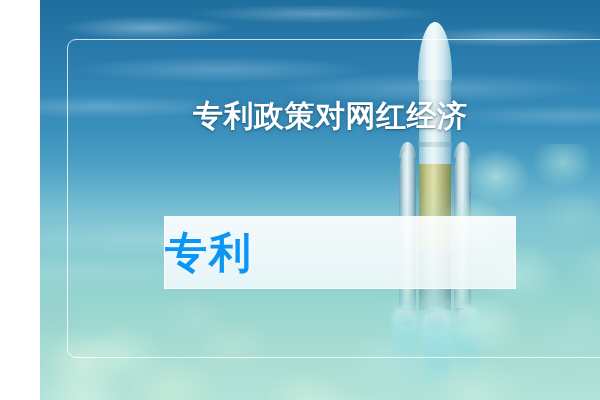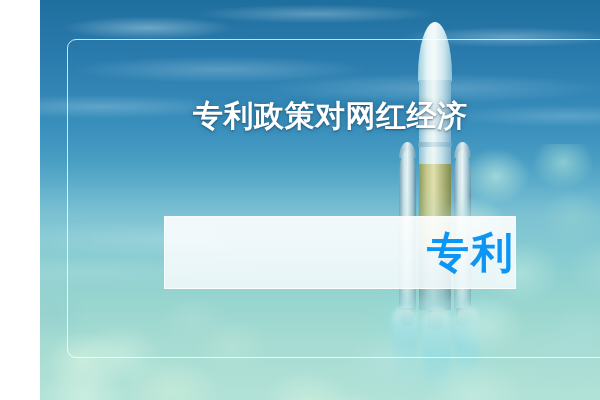--- a/index.html
+++ b/index.html
@@ -259,21 +259,21 @@
     width: 352px;
     height: 73px;
     background: linear-gradient(180deg,
       rgba(255,255,255,0.90) 0%,
       rgba(250,253,254,0.88) 50%,
       rgba(244,250,252,0.86) 100%);
     border: 1px solid rgba(255,255,255,0.70);
     box-sizing: border-box;
     display: flex;
     align-items: center;
-    justify-content: flex-end;
+    justify-content: flex-start;
   }
   .keyword {
     color: #0b96f5;
     font-size: 42px;
     font-weight: bold;
     letter-spacing: 2px;
     line-height: 1;
   }
 </style>
 </head>

